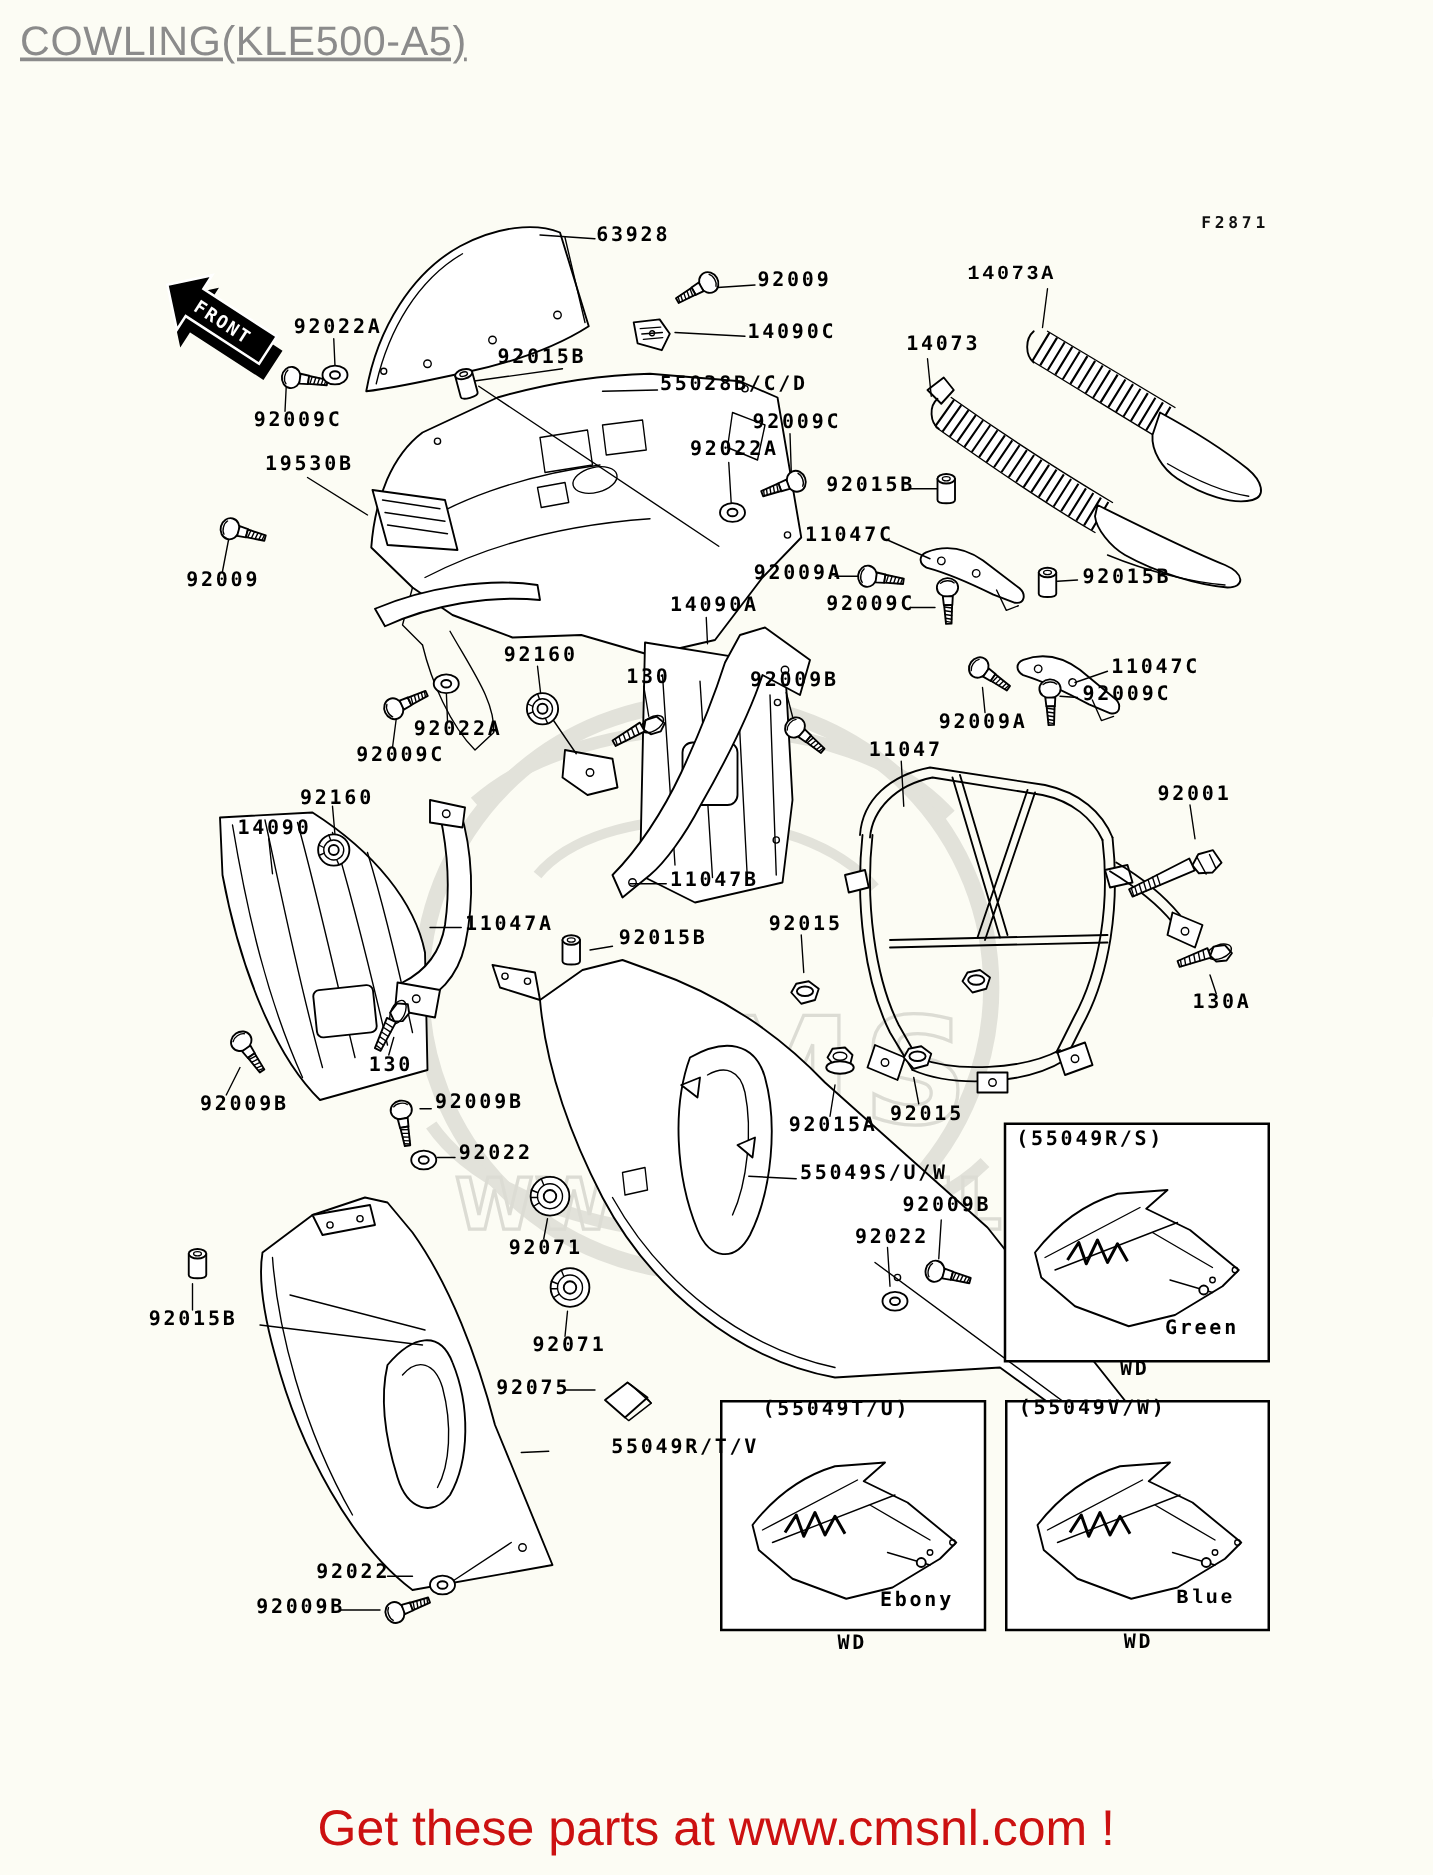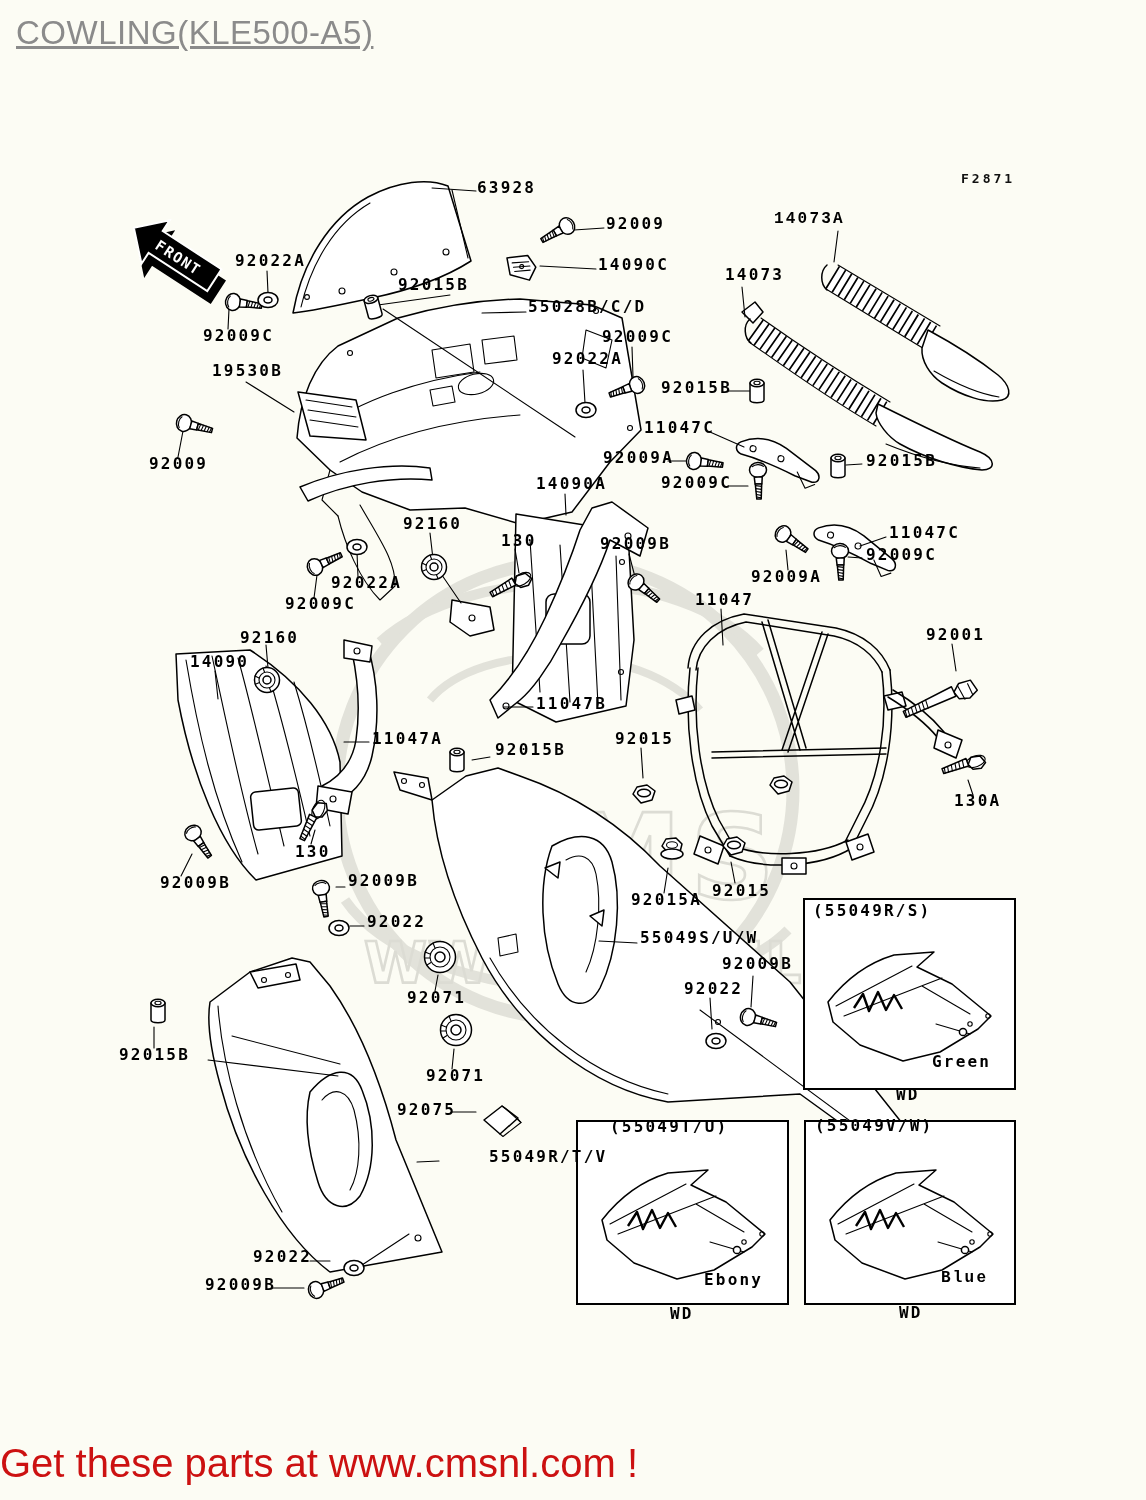--- a/index.html
+++ b/index.html
@@ -4,21 +4,21 @@
 <style>
   html,body{margin:0;padding:0;background:#fff;}
   #canvas{position:relative;width:1146px;height:1500px;background:#fcfcf4;overflow:hidden;
           font-family:"DejaVu Sans Mono",monospace;}
   #page-title{position:absolute;left:16px;top:14px;font-family:"Liberation Sans",sans-serif;
           font-size:33px;color:#8b8b8b;letter-spacing:.5px;text-decoration:underline;}
   #fig-code{position:absolute;left:961px;top:171px;font:bold 13px "DejaVu Sans Mono",monospace;
           letter-spacing:3px;color:#111;}
   .plabel{position:absolute;font-weight:bold;font-size:16px;font-family:"DejaVu Sans Mono",monospace;
           letter-spacing:2.2px;white-space:nowrap;color:#000;transform:translateY(-3px);line-height:1;}
-  #banner{position:absolute;left:0;width:1146px;top:1441px;
+  #banner{position:absolute;left:0;width:1146px;top:1441px;text-align:center;
           font-family:"Liberation Sans",sans-serif;font-size:40px;color:#cc1111;cursor:pointer;}
   svg{position:absolute;left:0;top:0;}
   .ln{fill:none;stroke:#000;stroke-width:1.5;stroke-linejoin:round;stroke-linecap:round;}
   .thin{fill:none;stroke:#000;stroke-width:1.1;stroke-linejoin:round;stroke-linecap:round;}
   .fw{fill:#fff;stroke:#000;stroke-width:1.5;stroke-linejoin:round;}
   .wm{fill:none;stroke:#e2e2da;}
   .wmt{fill:none;stroke:#dcdcd4;stroke-width:2.6;font-family:"DejaVu Sans",sans-serif;font-weight:bold;}
 </style>
 </head>
 <body>

